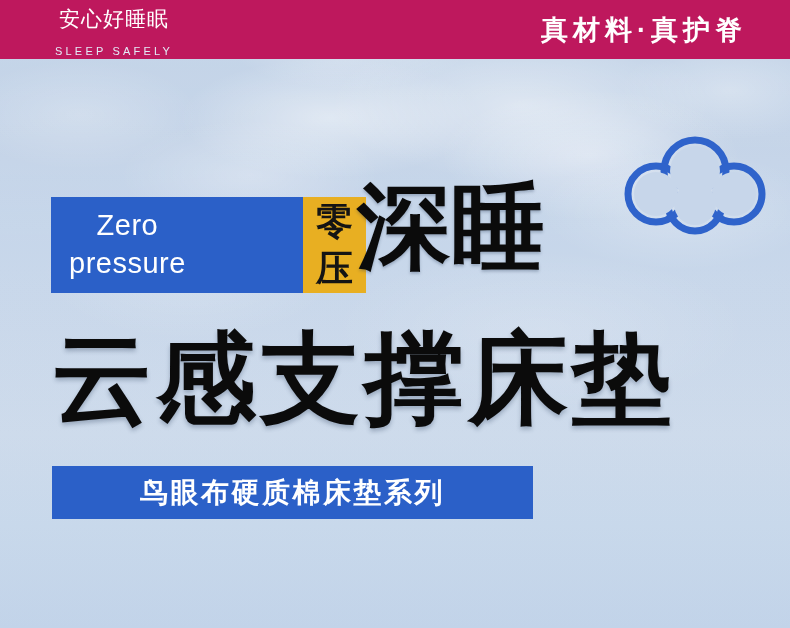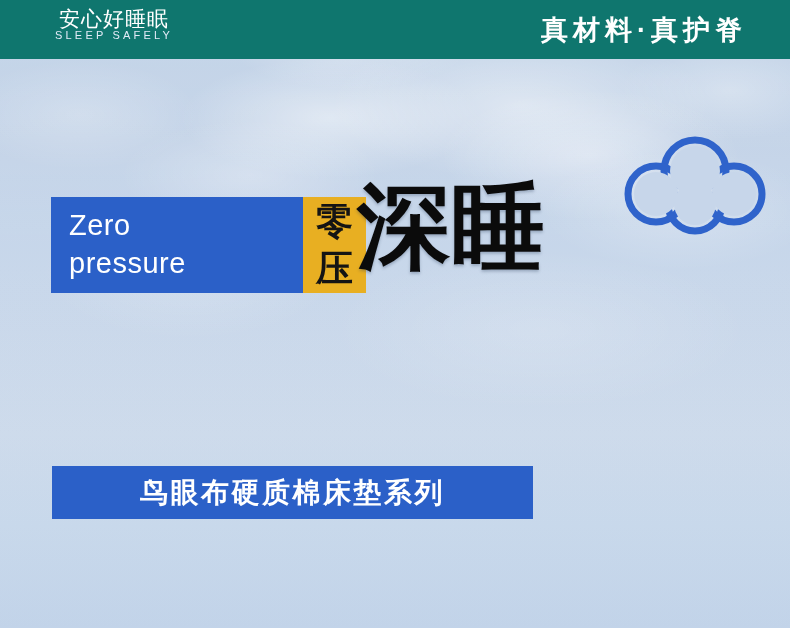--- a/index.html
+++ b/index.html
@@ -57,41 +57,41 @@
     left: 0; top: 59px; width: 790px; height: 569px;
     background: linear-gradient(180deg, rgba(255,255,255,0.10) 0%, rgba(255,255,255,0.0) 35%, rgba(180,200,225,0.12) 100%);
     pointer-events: none;
   }
 
   
   #header-bar {
     position: absolute;
     left: 0; top: 0;
     width: 790px; height: 59px;
-    background: #0f766e;
+    background: #be185d;
     box-sizing: border-box;
   }
   .brand-block {
     position: absolute;
     left: 55px; top: 8px;
     text-align: center;
     line-height: 1;
   }
   .brand-cn {
     color: #ffffff;
     font-size: 21px;
     letter-spacing: 1px;
     font-weight: 400;
     white-space: nowrap;
   }
   .brand-en {
     color: #e3ebf8;
     font-size: 11px;
     letter-spacing: 3.2px;
-    margin-top: 1px;
+    margin-top: 17px;
     white-space: nowrap;
   }
   .header-tagline {
     position: absolute;
     right: 43px; top: 12px;
     color: #ffffff;
     font-size: 27px;
     letter-spacing: 5px;
     white-space: nowrap;
     font-weight: 700;
@@ -109,20 +109,21 @@
     position: absolute;
     left: 51px; top: 197px;
     height: 96px;
   }
   .zp-blue {
     position: absolute;
     left: 0; top: 0;
     width: 252px; height: 96px;
     background: #2b60c8;
     box-sizing: border-box;
+    text-align: center;
   }
   .zp-text {
     position: absolute;
     left: 18px; top: 9px;
     color: #ffffff;
     font-size: 29px;
     line-height: 38px;
     font-weight: 300;
     letter-spacing: 0.5px;
     white-space: pre-line;
@@ -253,19 +254,20 @@
 pressure</div>
     </div>
     <div class="zp-yellow">
       <div class="zp-cn">零
 压</div>
     </div>
   </div>
 
   <div id="deep-sleep">深睡</div>
 
+  <div id="headline">云感支撑床垫</div>
 
   <div id="subtitle-bar">
     <div id="subtitle-text">鸟眼布硬质棉床垫系列</div>
   </div>
 
 
 </div>
 
 </body></html>

